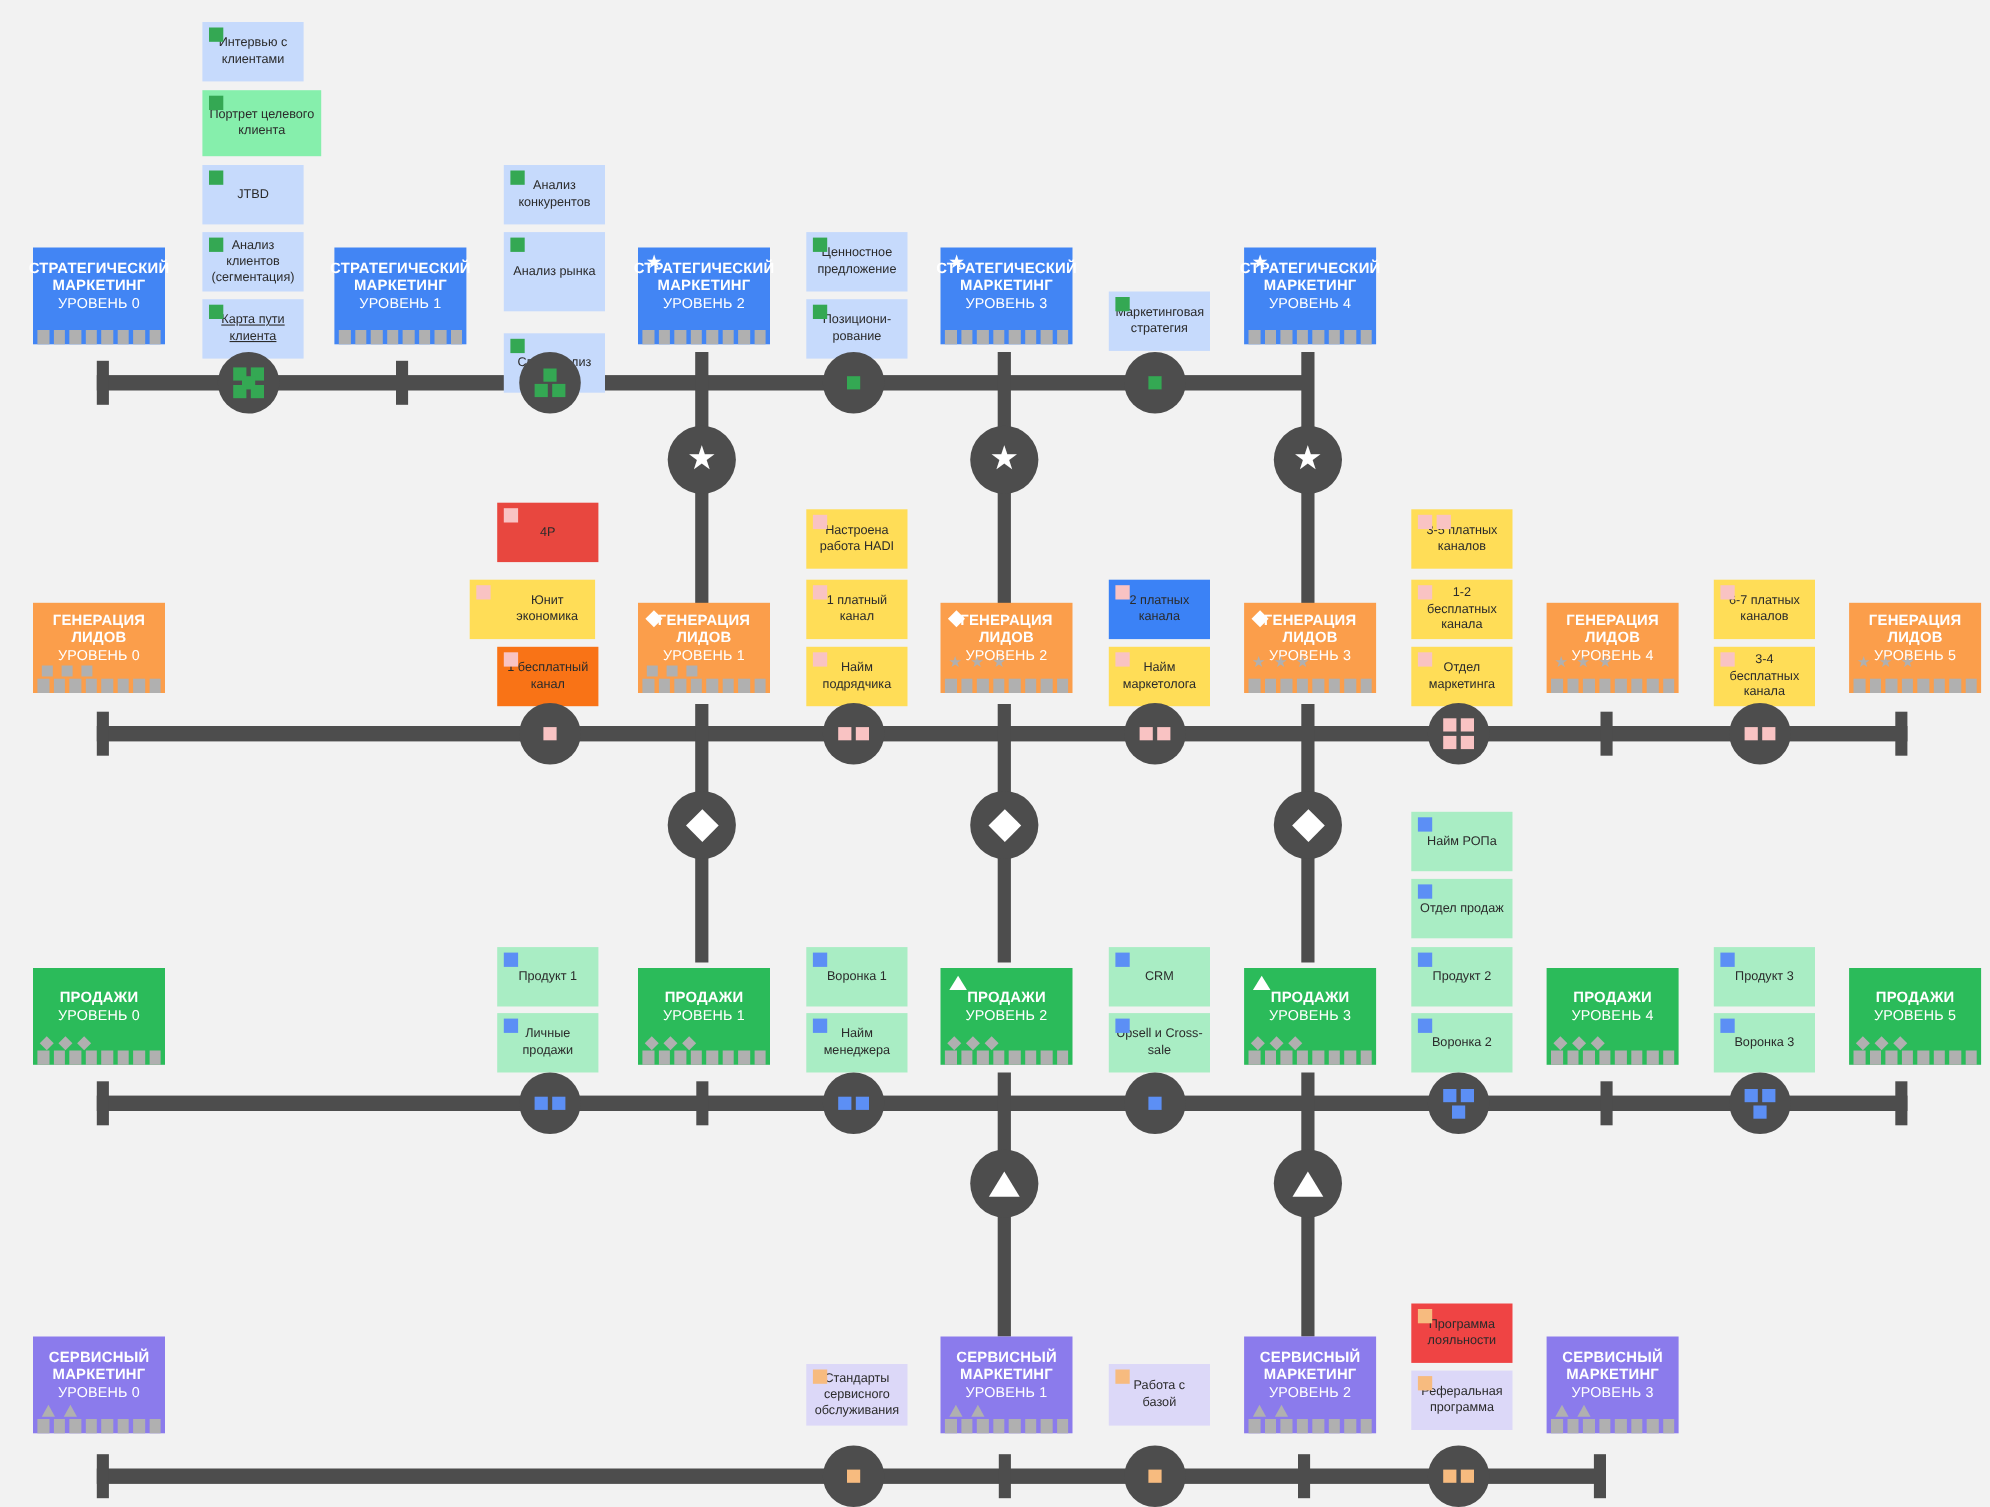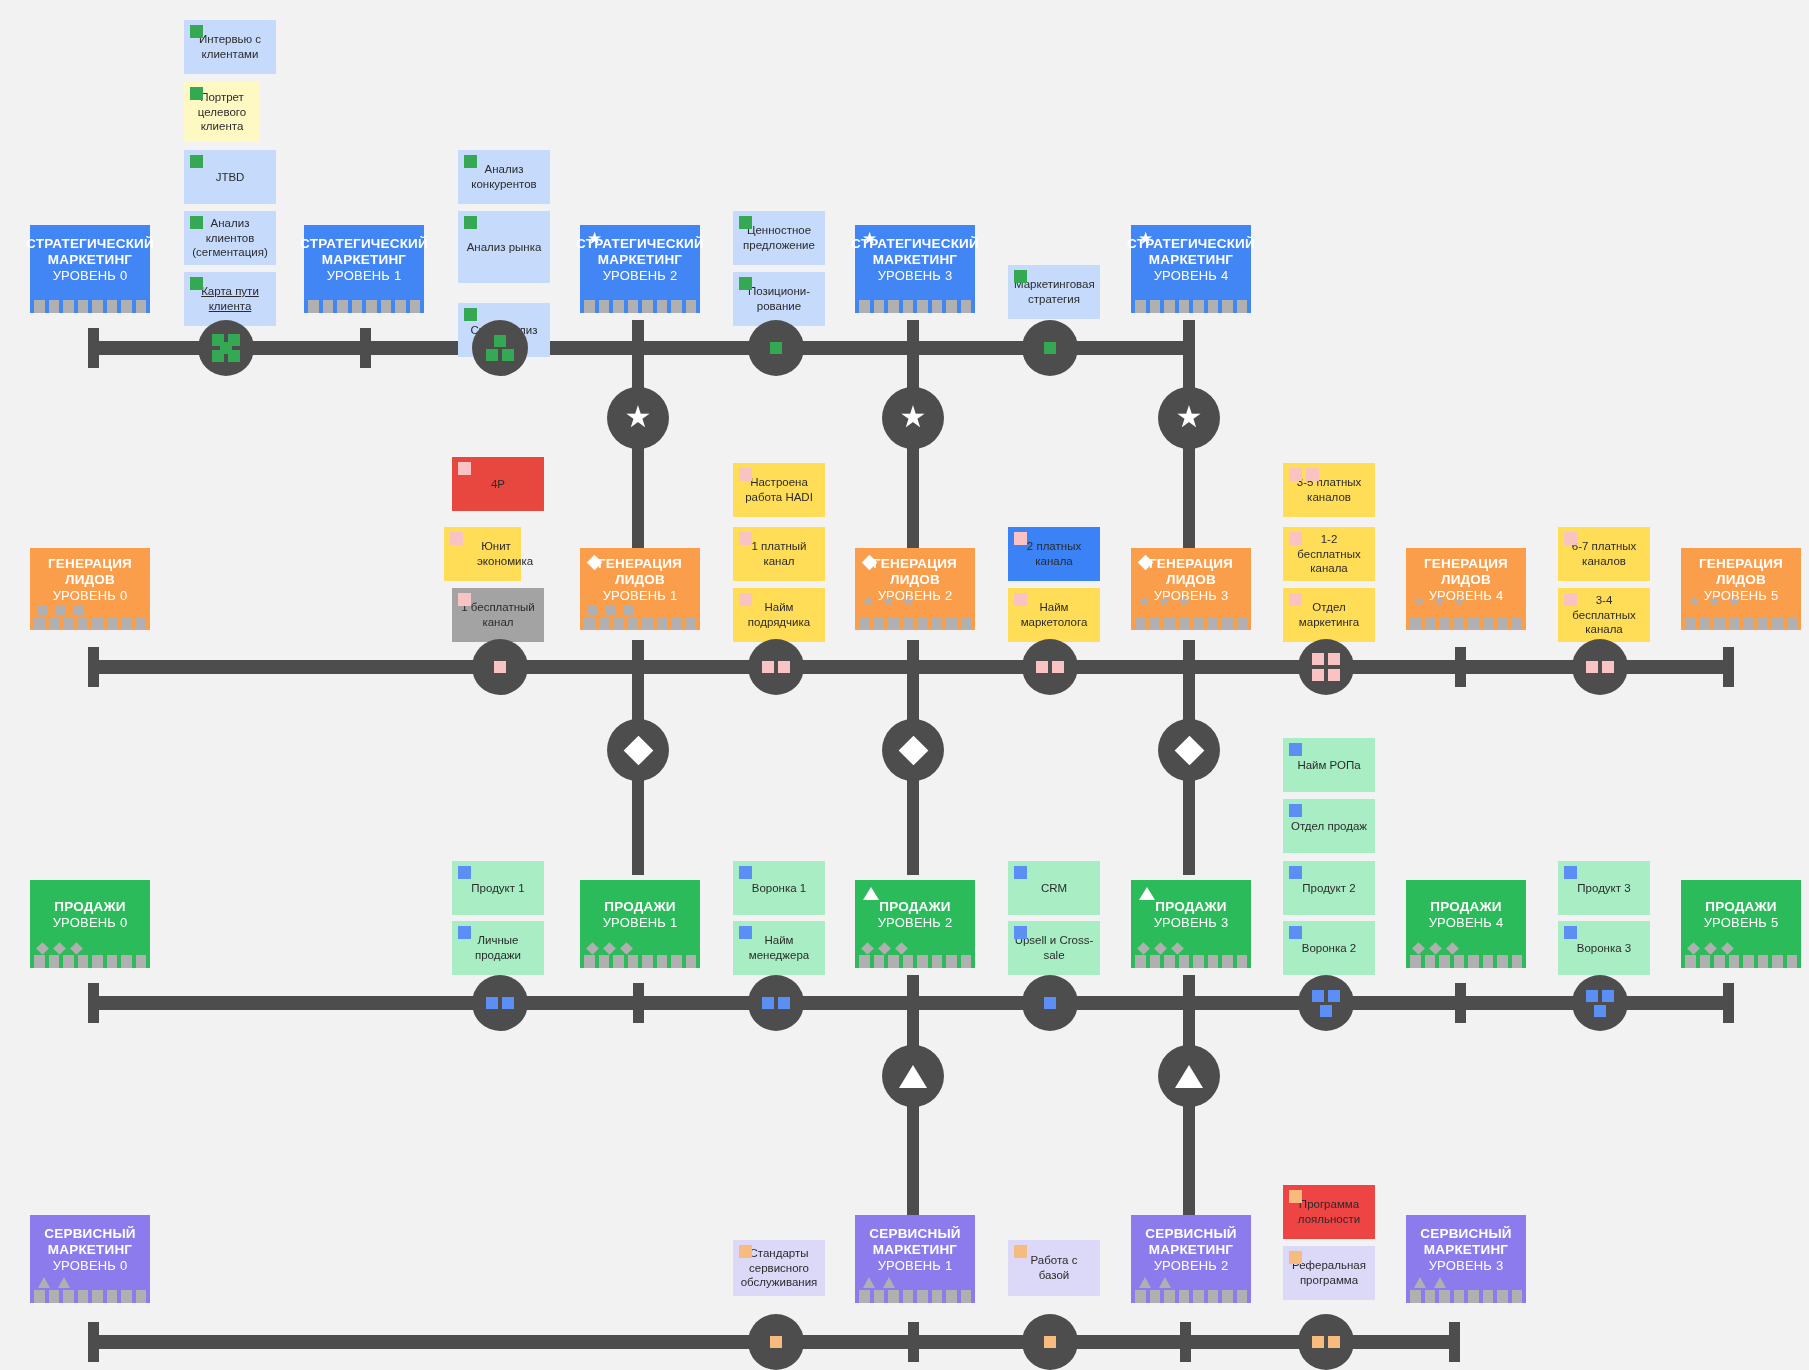--- a/index.html
+++ b/index.html
@@ -184,21 +184,21 @@
         <i></i>
         <i></i>
         <i></i>
       </div>
   </div>
 
   <div class="task" style="left:184px;top:20px;width:92px;height:54px;background:#c6dafc;">
     <span class="dot" style="background:#34a853;"></span>
     <span class="tx">Интервью с клиентами</span>
   </div>
-  <div class="task" style="left:184px;top:82px;width:76px;height:60px;background:#fef9c3;">
+  <div class="task" style="left:184px;top:82px;width:108px;height:60px;background:#86efac;">
     <span class="dot" style="background:#34a853;"></span>
     <span class="tx">Портрет целевого клиента</span>
   </div>
   <div class="task" style="left:184px;top:150px;width:92px;height:54px;background:#c6dafc;">
     <span class="dot" style="background:#34a853;"></span>
     <span class="tx">JTBD</span>
   </div>
   <div class="task" style="left:184px;top:211px;width:92px;height:54px;background:#c6dafc;">
     <span class="dot" style="background:#34a853;"></span>
     <span class="tx">Анализ клиентов (сегментация)</span>
@@ -392,25 +392,25 @@
         <i></i>
         <i></i>
         <i></i>
       </div>
   </div>
 
   <div class="task" style="left:452px;top:457px;width:92px;height:54px;background:#e8473f;">
     <span class="dot" style="background:#f9c3c3;"></span>
     <span class="tx">4P</span>
   </div>
-  <div class="task" style="left:444px;top:527px;width:77px;height:54px;background:#ffdd57;padding-left:33px;">
+  <div class="task" style="left:427px;top:527px;width:114px;height:54px;background:#ffdd57;padding-left:33px;">
     <span class="dot" style="background:#f9c3c3;"></span>
     <span class="tx">Юнит экономика</span>
   </div>
-  <div class="task" style="left:452px;top:588px;width:92px;height:54px;background:#a3a3a3;">
+  <div class="task" style="left:452px;top:588px;width:92px;height:54px;background:#f97316;">
     <span class="dot" style="background:#f9c3c3;"></span>
     <span class="tx">1 бесплатный канал</span>
   </div>
 
   <div class="task" style="left:733px;top:463px;width:92px;height:54px;background:#ffdd57;">
     <span class="dot" style="background:#f9c3c3;"></span>
     <span class="tx">Настроена работа HADI</span>
   </div>
   <div class="task" style="left:733px;top:527px;width:92px;height:54px;background:#ffdd57;">
     <span class="dot" style="background:#f9c3c3;"></span>

